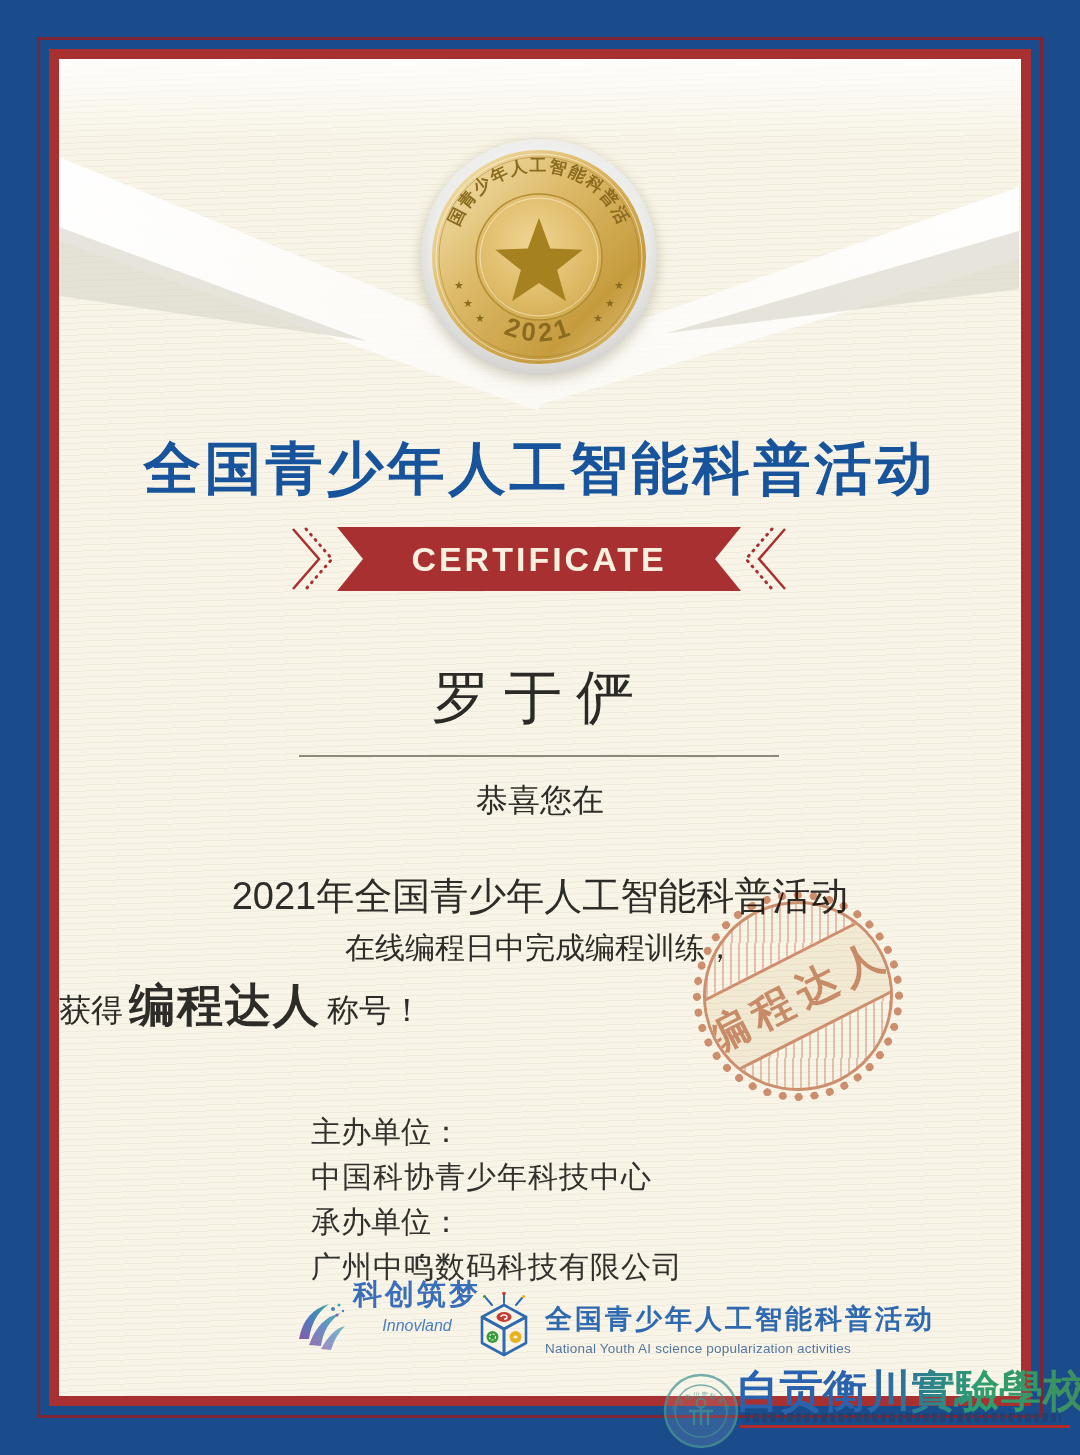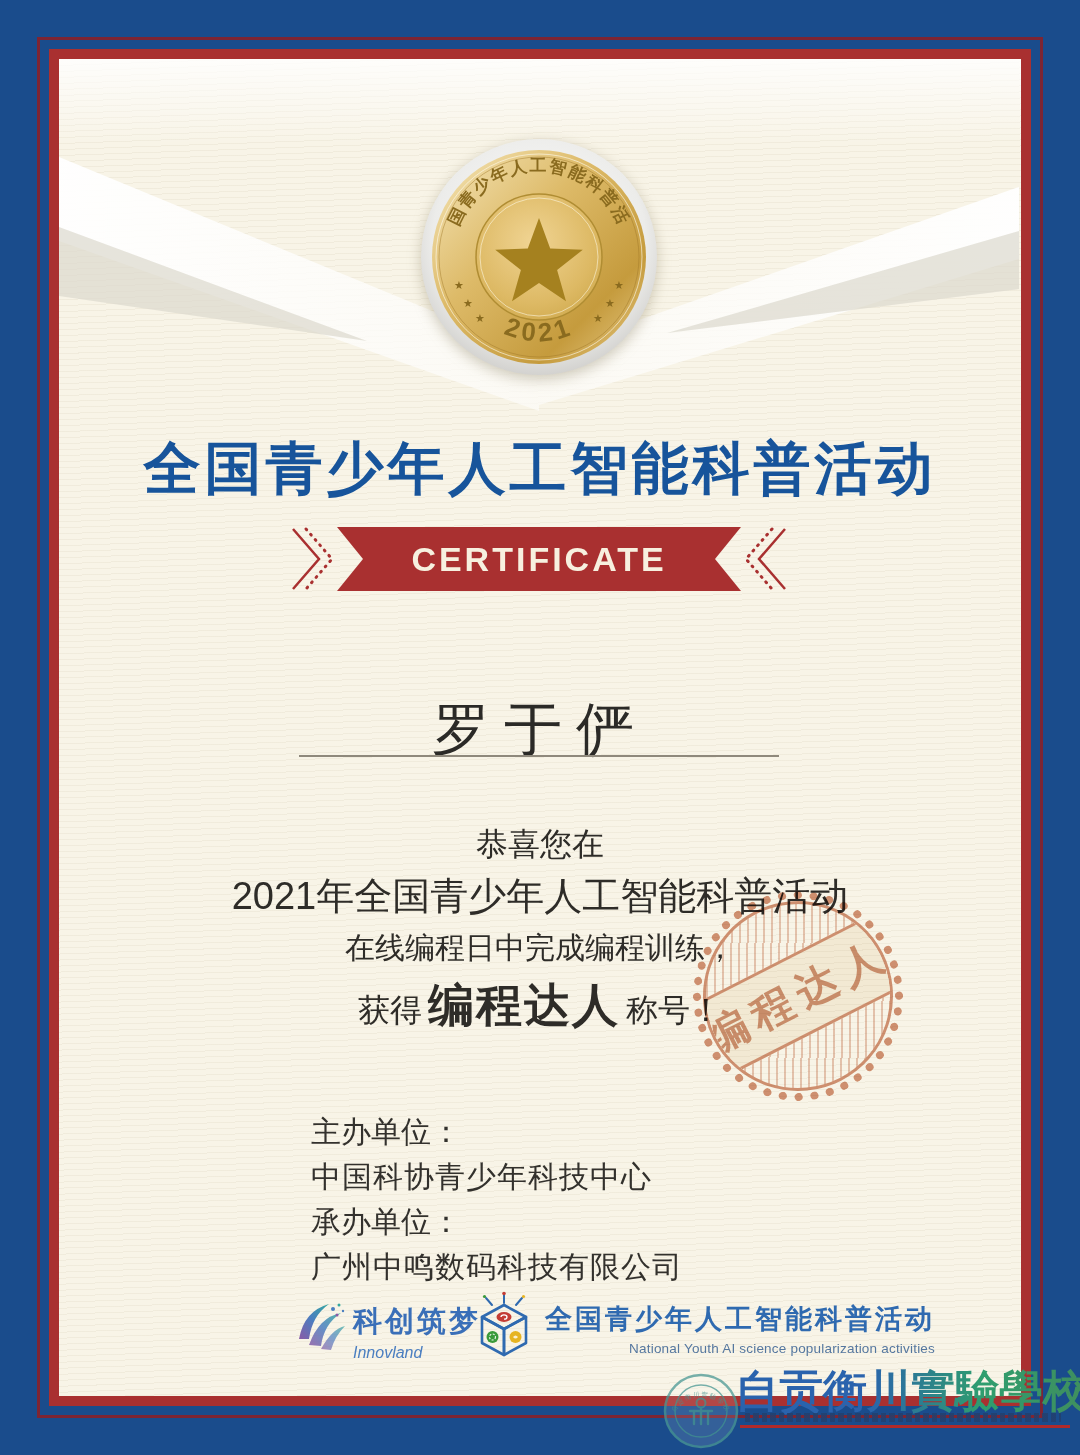--- a/index.html
+++ b/index.html
@@ -33,33 +33,33 @@
   .medal{position:absolute;left:360px;top:78px;filter:drop-shadow(0 4px 7px rgba(120,108,75,.35));}
 
   
   .cert-title{position:absolute;left:0;width:100%;top:372px;text-align:center;
     font-size:57px;font-weight:700;color:#17549b;letter-spacing:4px;}
   .ribbon{position:absolute;left:220px;top:464px;}
   .ribbon text{font-family:"Liberation Sans","DejaVu Sans",sans-serif;font-weight:700;
     font-size:34px;letter-spacing:3px;fill:#f7f0df;}
 
   
-  .recipient{position:absolute;left:0;width:100%;top:632px;text-align:center;
+  .recipient{position:absolute;left:0;width:100%;top:600px;text-align:center;
     font-family:"DejaVu Serif","Liberation Serif",serif;
     font-size:58px;color:#2b2a27;letter-spacing:14px;}
   .name-underline{position:absolute;left:240px;top:696px;width:480px;height:0;
     border-bottom:2px solid #8f897c;}
 
   
   .bline{position:absolute;left:0;width:100%;text-align:center;color:#2e2c28;}
-  .bline.l1{top:764px;font-size:32px;}
+  .bline.l1{top:720px;font-size:32px;}
   .bline.l2{top:812px;font-size:38px;}
   .bline.l3{top:869px;font-size:30px;}
   .l4wrap{position:absolute;left:0;width:100%;top:916px;display:flex;
-    justify-content:center;align-items:baseline;color:#2e2c28;}
+    align-items:baseline;color:#2e2c28;}
   .l4wrap .plain{font-size:32px;}
   .l4wrap .award{font-size:46px;font-weight:700;margin:0 6px;letter-spacing:2px;}
 
   
   .stamp{position:absolute;left:634px;top:832px;width:210px;height:210px;
     transform:rotate(-27deg);opacity:.85;mix-blend-mode:multiply;}
   .stamp-outer{position:absolute;inset:0;border:8px dotted #cd8463;border-radius:50%;}
   .stamp-inner{position:absolute;inset:10px;border:3px solid #cd8463;border-radius:50%;overflow:hidden;
     background:repeating-linear-gradient(118deg, rgba(205,132,99,.5) 0 2px, transparent 2px 8px);}
   .stamp-band{position:absolute;left:-12px;right:-12px;top:50%;height:74px;transform:translateY(-50%);
@@ -68,27 +68,27 @@
   .stamp-band span{font-size:42px;font-weight:700;color:#c67f5b;letter-spacing:8px;}
 
   
   .orgs{position:absolute;left:252px;top:1050px;font-size:30px;color:#33312d;line-height:45px;}
   .org-row{display:flex;flex-direction:column;}
   .org-label{width:160px;}
   .org-row .org-value{letter-spacing:1px;}
 
   
   .innov-icon{position:absolute;left:230px;top:1238px;}
-  .innov-text{position:absolute;left:294px;top:1243px;}
+  .innov-text{position:absolute;left:294px;top:1216px;text-align:center;}
   .innov-cn{font-size:29px;font-weight:700;color:#3a6fb8;letter-spacing:3px;}
   .innov-en{font-size:16px;font-style:italic;color:#4a7ec0;margin-top:2px;}
   .cube-icon{position:absolute;left:414px;top:1232px;}
   .act-text{position:absolute;left:486px;top:1242px;}
   .act-cn{font-size:27px;font-weight:600;color:#2f6ab0;letter-spacing:3px;}
-  .act-en{font-size:13.5px;color:#55779f;margin-top:4px;letter-spacing:.2px;text-align:right;}
+  .act-en{font-size:13.5px;color:#55779f;margin-top:4px;letter-spacing:.2px;}
 
   
   .school-layer{position:absolute;inset:0;z-index:9;pointer-events:none;}
   .school-seal{position:absolute;left:658px;top:1366px;mix-blend-mode:multiply;opacity:.75;}
   .school-name{position:absolute;left:735px;top:1362px;width:345px;
     font-family:"DejaVu Serif","Liberation Serif",serif;font-weight:700;
     font-size:44px;letter-spacing:0px;white-space:nowrap;
     background:linear-gradient(90deg,#2a63ad 0%,#2a63ad 38%,#2f9e6e 72%,#3f8f5f 100%);
     -webkit-background-clip:text;background-clip:text;color:transparent;}
   .school-caption{position:absolute;left:745px;top:1413px;width:316px;height:9px;opacity:.85;

